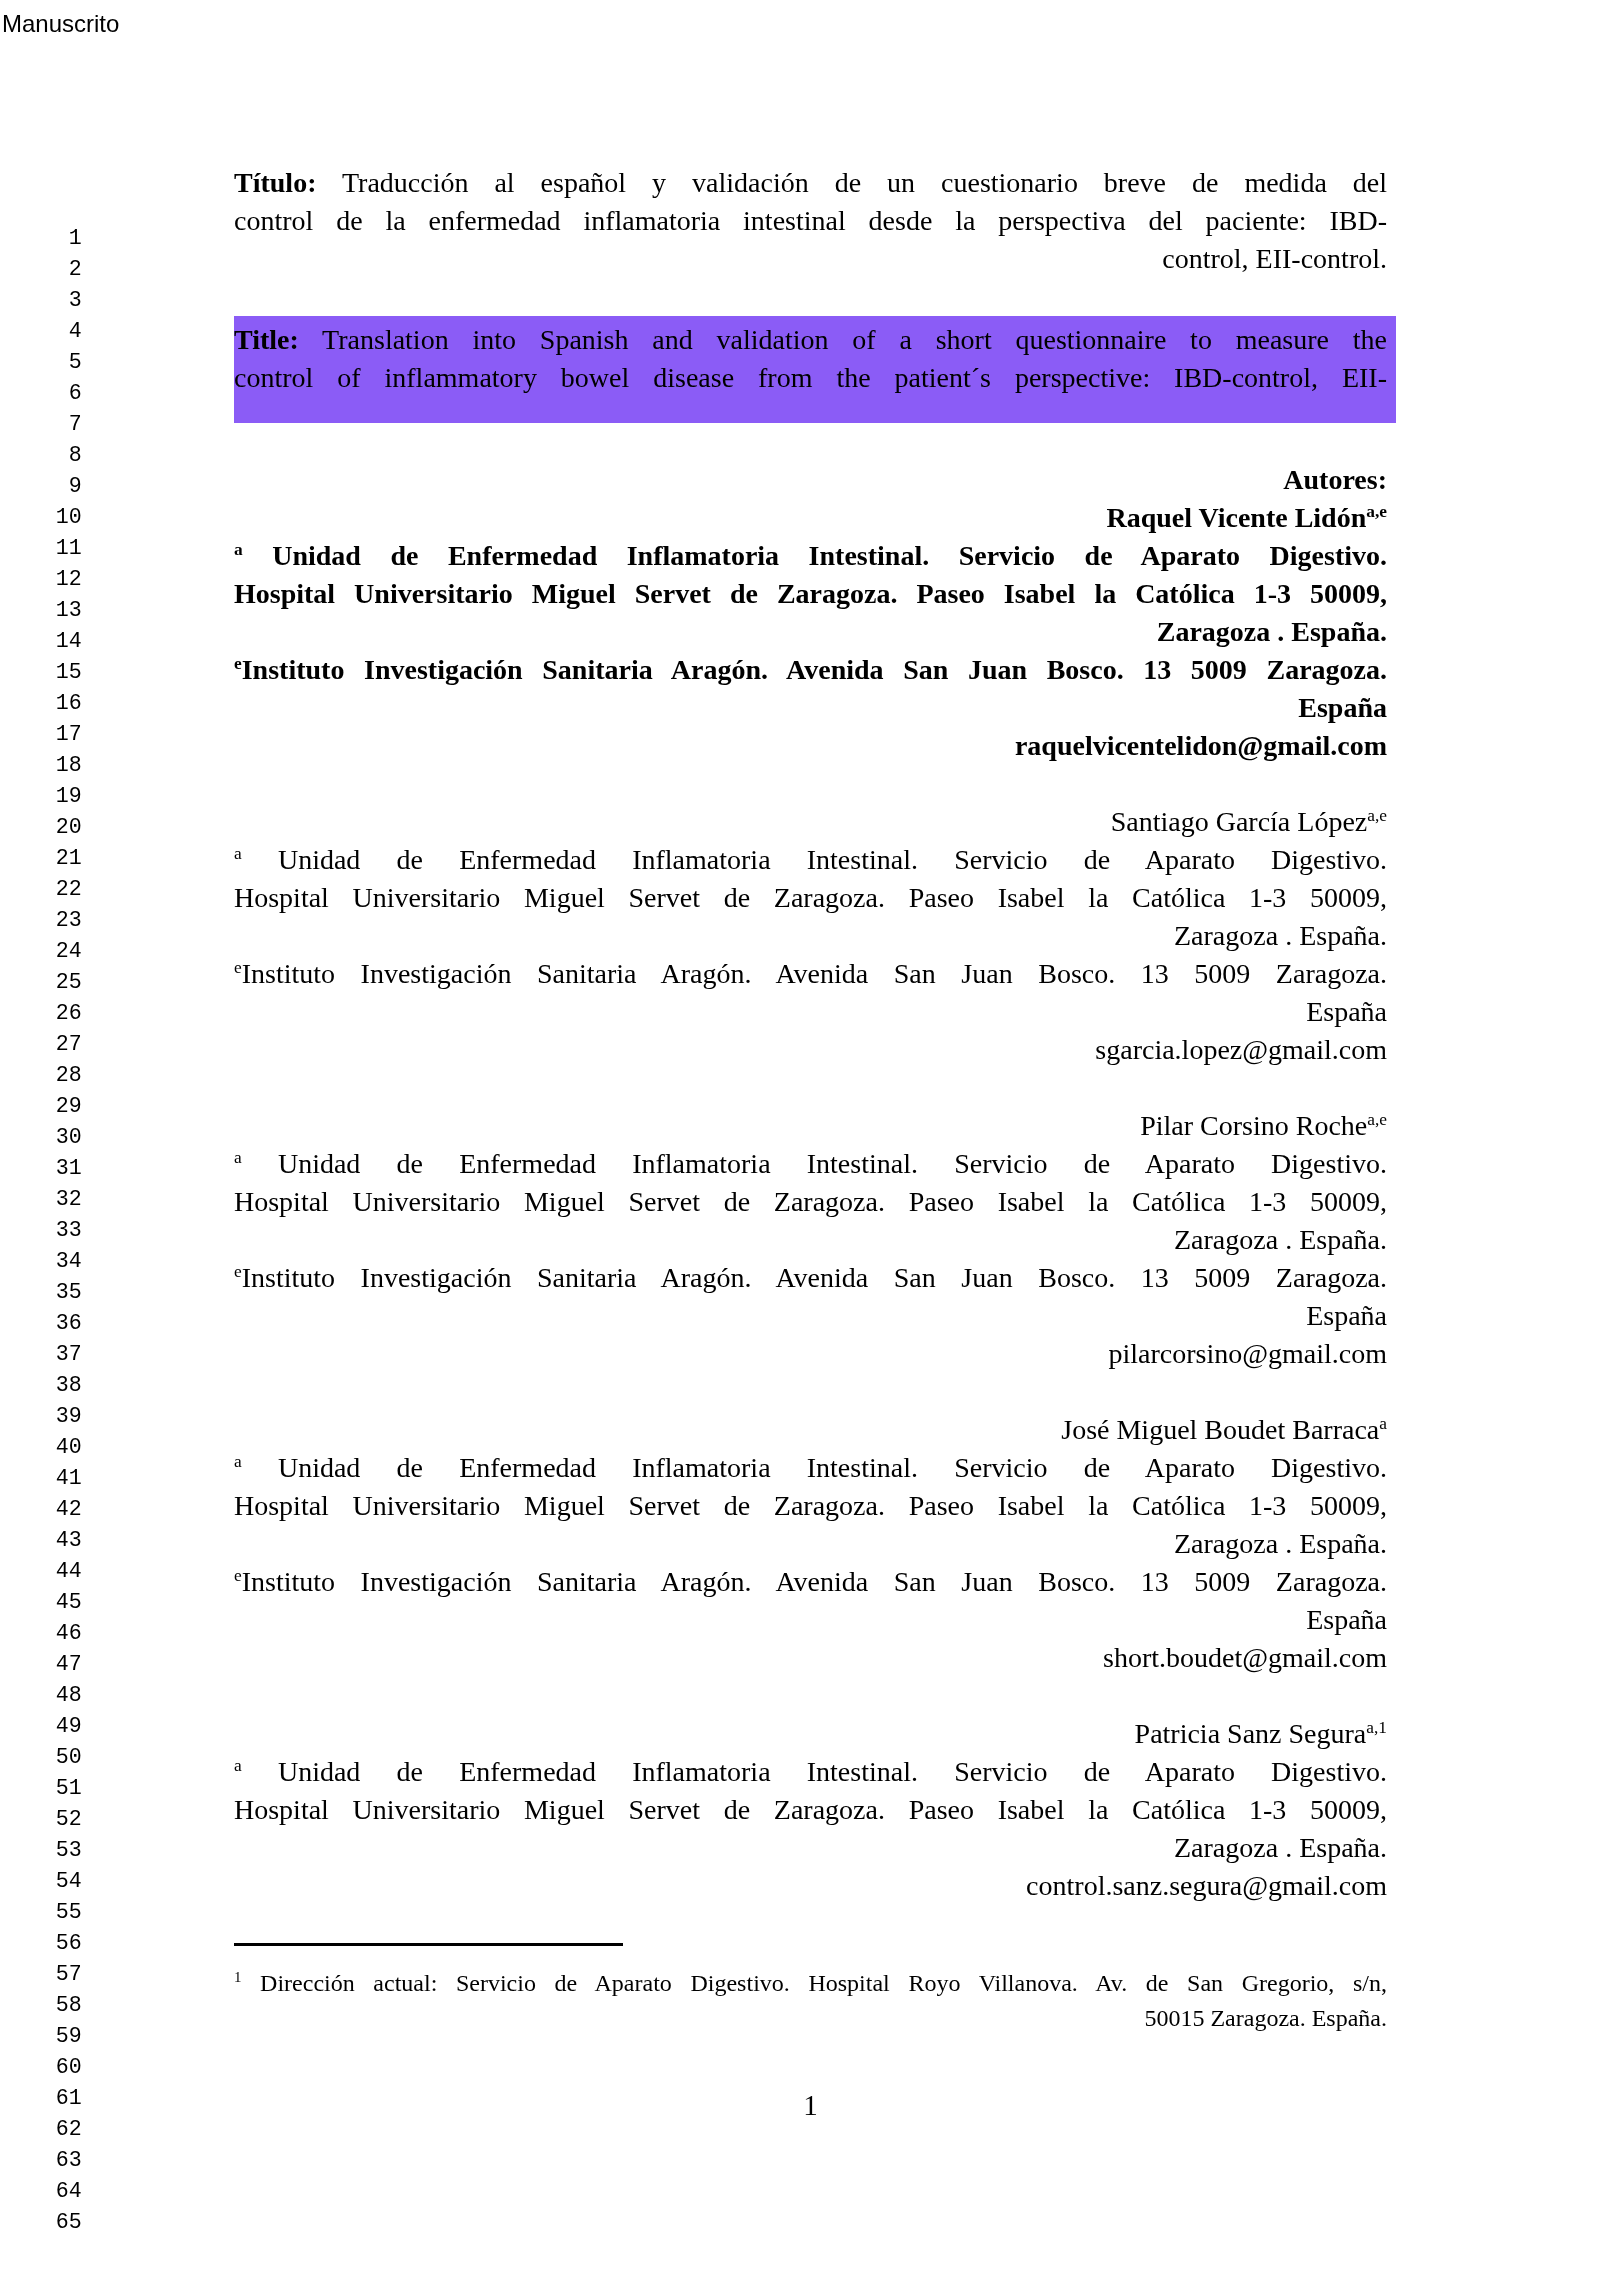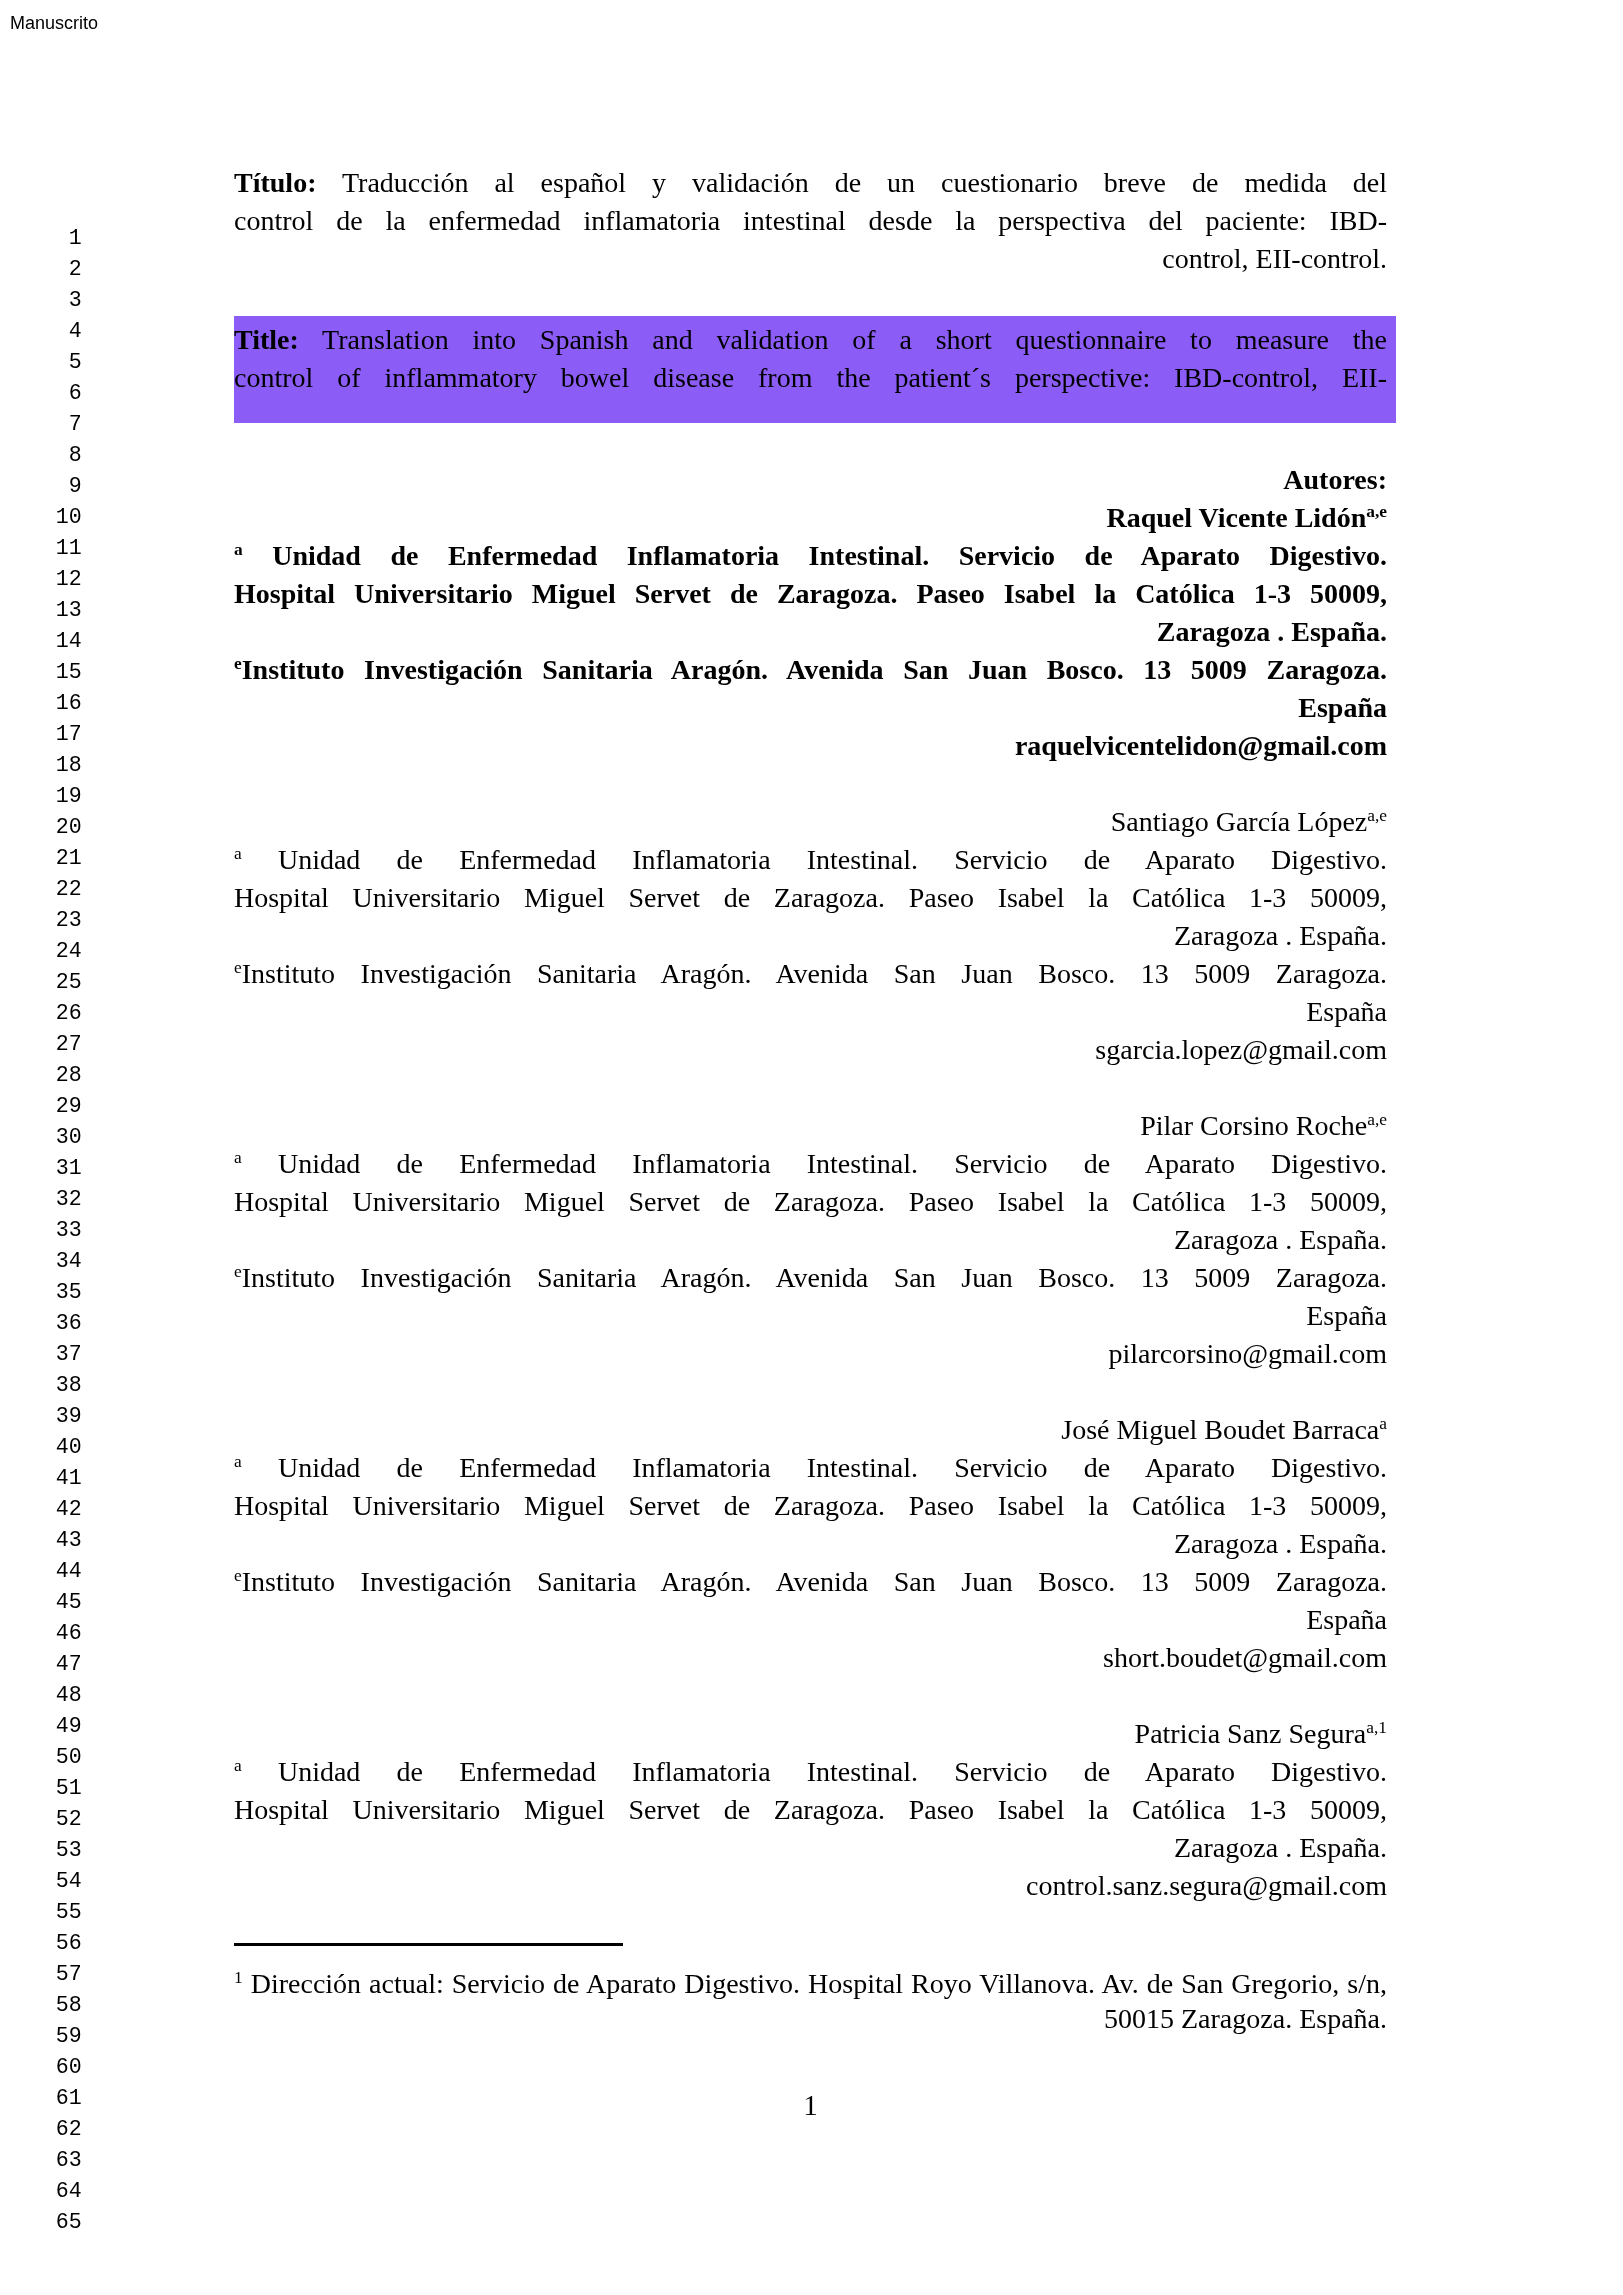--- a/index.html
+++ b/index.html
@@ -1,43 +1,43 @@
 <!DOCTYPE html>
 <html style="font-size:10.5px"><head>
 <meta charset="utf-8">
 <style>
   html,body{margin:0;padding:0;}
   body{
     width:1623px;height:2295px;position:relative;background:#ffffff;color:#000;
     font-family:"Liberation Serif", serif;
   }
   #manuscript-label{
-    position:absolute;left:10px;top:7.9px;
+    position:absolute;left:2px;top:7.9px;
     font-family:"Liberation Sans", sans-serif;
-    font-size:18px;line-height:31px;color:#000;
+    font-size:24px;line-height:31px;color:#000;
   }
   #line-numbers{
     position:absolute;left:19.6px;top:223px;width:62px;
     font-family:"Liberation Mono", monospace;
     font-size:21.6px;line-height:31px;text-align:right;color:#000;
   }
   #line-numbers .ln{height:31px;}
   #text-column{
     position:absolute;left:234px;top:164px;width:1153px;
     font-size:28px;line-height:38px;
   }
   .block{margin-top:38px;}
   .block:first-child{margin-top:0;}
   .block.tight{margin-top:0;font-weight:bold;}
   .block.highlight{
     background:#8b5cf6;
     padding:5.2px 9.2px 26px 0;
     margin-right:-9.2px;
   }
-  .block.small{font-size:28px;line-height:35px;font-family:Liberation Serif, serif;}
+  .block.small{font-size:24px;line-height:35px;font-family:Liberation Serif, serif;}
   .line{text-align:right;white-space:normal;}
   .line.j{text-align:justify;text-align-last:justify;}
   .bold{font-weight:bold;}
   .sup{vertical-align:super;font-size:62%;line-height:0;}
   .divider{
     border:0;border-top:3.3px solid #000;width:389px;
     margin:6.5px 0 19.6px 0;
   }
   #page-number{
     position:absolute;left:234px;top:2088px;width:1153px;

